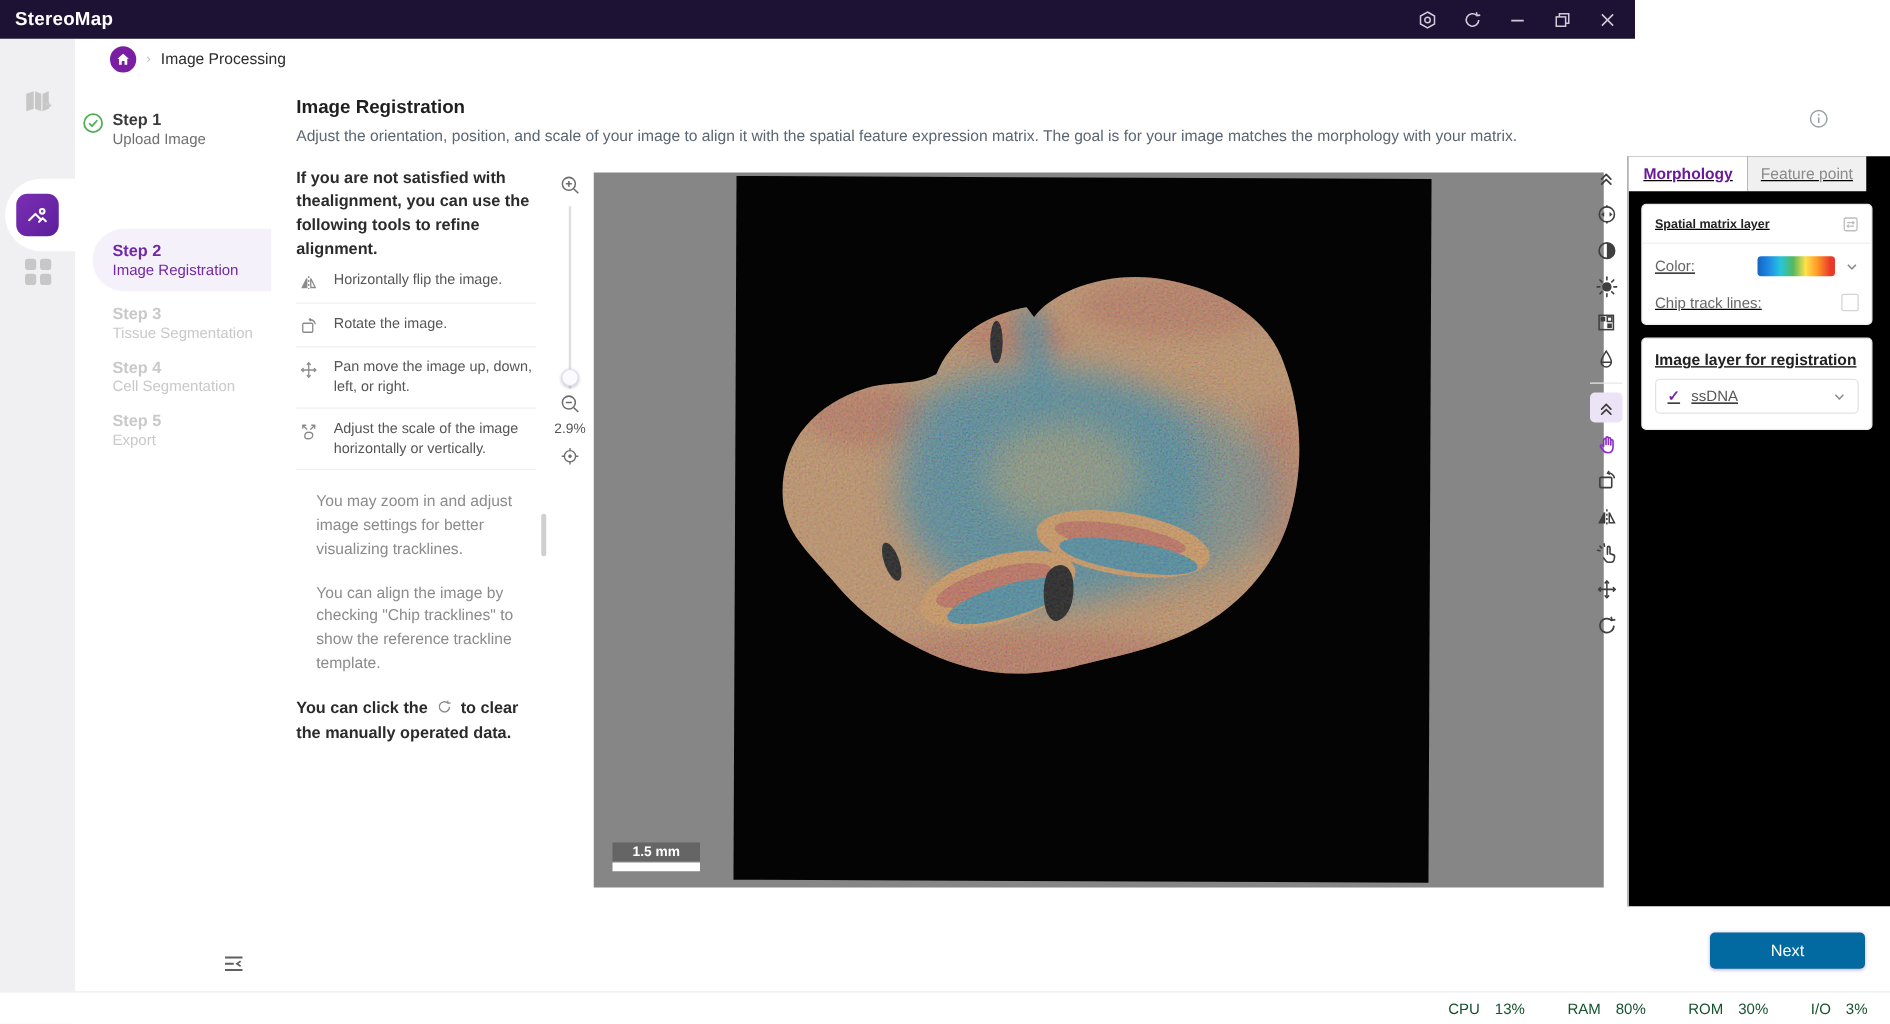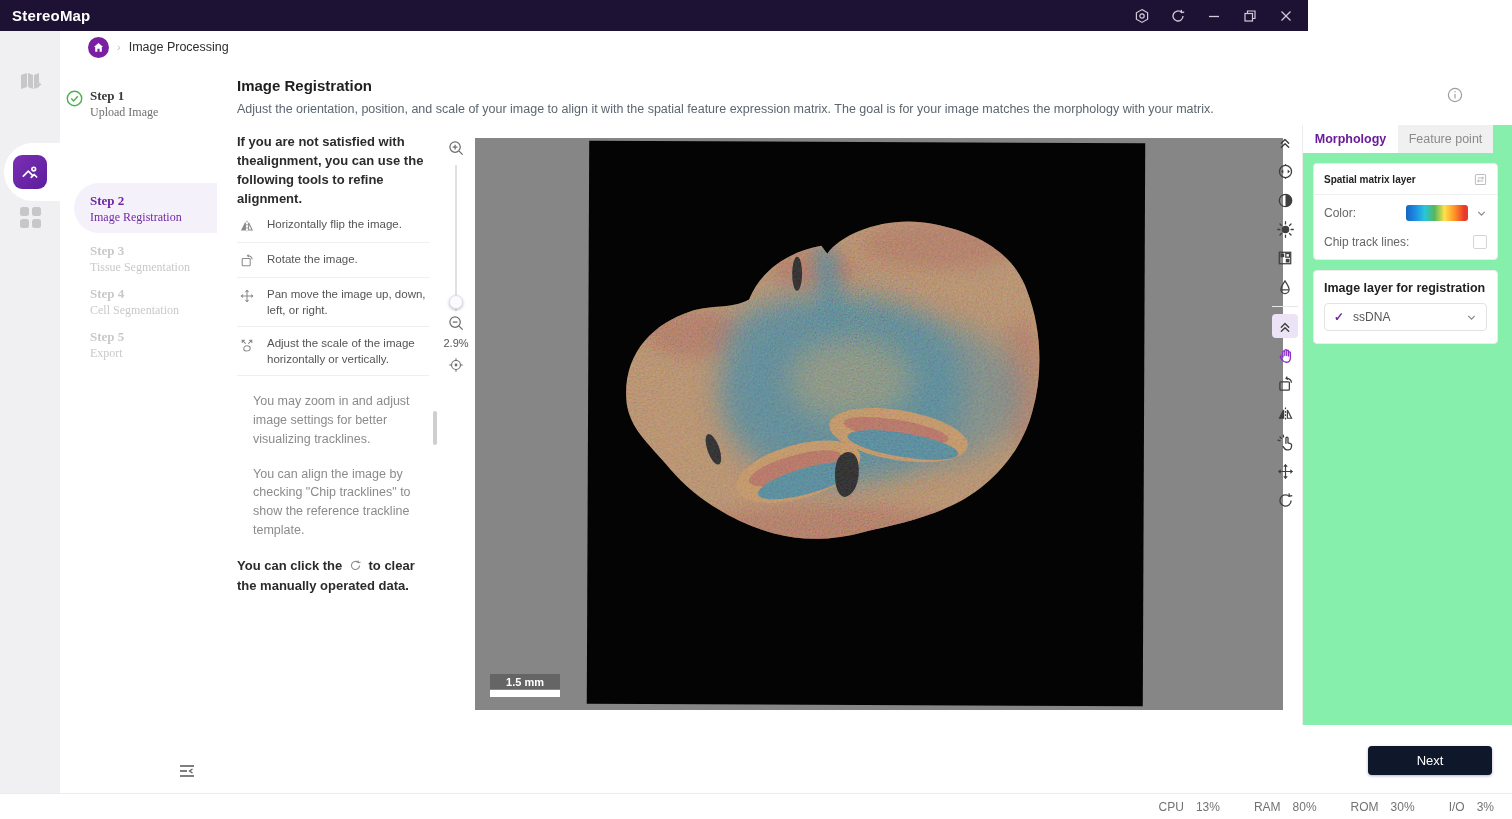--- a/index.html
+++ b/index.html
@@ -28,21 +28,21 @@
 
   
   .crumb-row { position:absolute; left:60px; top:31px; right:0; height:32px; background:#fff;
     display:flex; align-items:center; }
   .home-badge { width:21px; height:21px; border-radius:50%; background:#7b1fa2; color:#fff;
     display:flex; align-items:center; justify-content:center; margin-left:28px; cursor:pointer; }
   .crumb-sep { color:#c0c0c0; font-size:11px; margin:0 8px; }
   .crumb-label { font-size:12.5px; font-weight:400; color:#2d2d2d; }
 
   
-  .steps-panel { position:absolute; left:60px; top:63px; width:157px; bottom:8px; background:#fff;font-family:Liberation Serif, serif; }
+  .steps-panel { position:absolute; left:60px; top:63px; width:157px; bottom:8px; background:#fff; }
   .step { position:absolute; left:30px; }
   .step .num { font-size:13px; font-weight:700; color:#3a3a3a; }
   .step .lab { font-size:12px; color:#6f6f6f; margin-top:1px; }
   .step.disabled .num, .step.disabled .lab { color:#c9c9c9; }
   .step-active-bg { position:absolute; left:14px; top:120px; width:143px; height:50px;
     background:#f4f1fb; border-radius:25px 0 0 25px; }
   .step.active .num { color:#7227a3; }
   .step.active .lab { color:#7227a3; }
   .check-badge { position:absolute; left:-24px; top:2px; color:#4caf50; }
   .collapse-btn { position:absolute; left:118px; bottom:32px; color:#5f5f5f; cursor:pointer; }
@@ -88,22 +88,22 @@
   
   .rtoolbar { position:absolute; left:1268px; top:130px; width:34px; display:flex; flex-direction:column;
     align-items:center; gap:5px; }
   .rt-btn { width:26px; height:24px; display:flex; align-items:center; justify-content:center;
     color:#3f3f3f; cursor:pointer; border-radius:4px; }
   .rt-btn.lav { background:#ece4f6; }
   .rt-btn.purple { color:#8b2fc9; }
   .rt-div { width:26px; height:1px; background:#e7e7e7; margin:2px 0; }
 
   
-  .rpanel { position:absolute; left:1302px; top:125px; right:0; bottom:94px; background:#86efac;
-    border-left:1px solid #ececec; }
+  .rpanel { position:absolute; left:1302px; top:125px; right:0; bottom:94px; background:#000000;
+    border-left:1px solid #ececec;text-decoration:underline; }
   .tabs { display:flex; height:28px; }
   .tab { width:95px; display:flex; align-items:center; justify-content:center; font-size:12.5px;
     cursor:pointer; }
   .tab.active { color:#6a1b9a; font-weight:700; background:#fff; }
   .tab.inactive { color:#8a8a8a; background:#f0f0f0; }
   .card { margin:10px 14px 0 10px; border:1px solid #ececec; border-radius:4px; background:#fff; }
   .card-head { display:flex; align-items:center; justify-content:space-between;
     padding:9px 10px 8px 10px; border-bottom:1px solid #f0f0f0; }
   .card-title { font-size:10px; font-weight:700; color:#222; }
   .card-head .mini-icon { color:#bdbdbd; cursor:pointer; }
@@ -117,26 +117,26 @@
     background:#fff; cursor:pointer; }
   .card2-title { font-size:12.5px; font-weight:700; color:#222; padding:10px 10px 8px 10px; }
   .select-box { margin:0 10px 12px 10px; border:1px solid #e3e3e3; border-radius:4px; height:28px;
     display:flex; align-items:center; padding:0 9px; cursor:pointer; }
   .select-box .tick { color:#7227a3; font-size:12px; font-weight:700; }
   .select-box .sel-val { font-size:12px; color:#555; margin-left:9px; }
   .select-box .chev { margin-left:auto; }
 
   
   .next-btn { position:absolute; left:1368px; top:746px; width:124px; height:29px; border:none;
-    background:#0f172a; color:#fff; font-size:13px; font-family:inherit; border-radius:4px;
+    background:#0369a1; color:#fff; font-size:13px; font-family:inherit; border-radius:4px;
     cursor:pointer; box-shadow:0 1px 3px rgba(60,20,120,.35); }
   .statusbar { position:absolute; left:0; bottom:0; width:1512px; height:26px; background:#fff;
     border-top:1px solid #ececec; display:flex; align-items:center; justify-content:flex-end;
     padding-right:18px; gap:34px; }
-  .stat { display:flex; gap:12px; font-size:12px; color:#737373; }
+  .stat { display:flex; gap:12px; font-size:12px; color:#14532d; }
   svg { display:block; }
 </style>
 </head>
 <body>
 
 <div class="titlebar">
   <div class="app-title">StereoMap</div>
   <div class="win-controls">
     <div class="win-btn">
       <svg width="16" height="16" viewBox="0 0 16 16" fill="none" stroke="currentColor" stroke-width="1.2">

